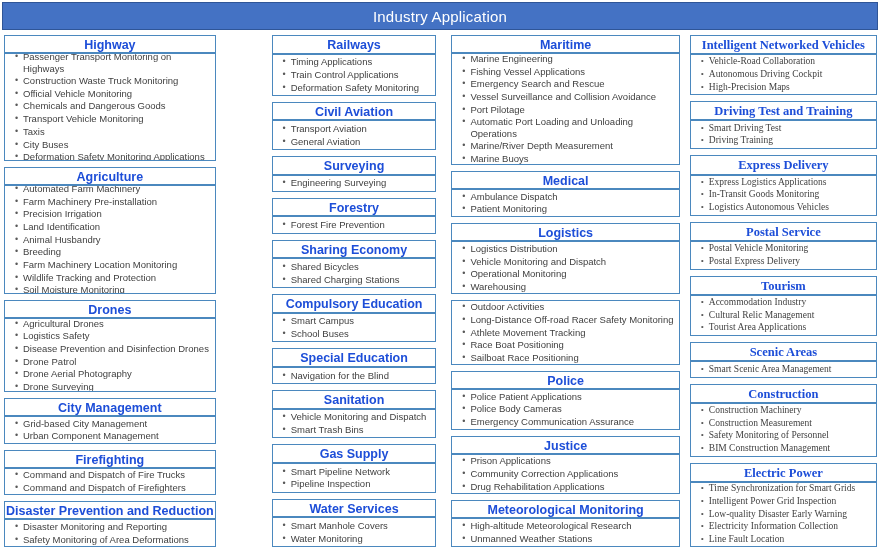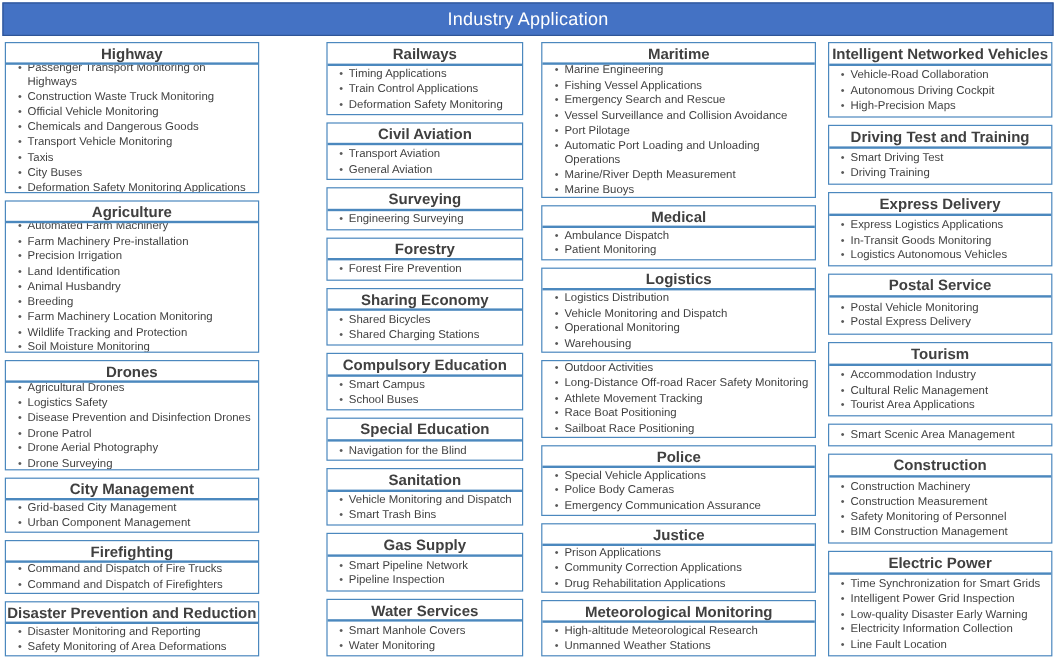--- a/index.html
+++ b/index.html
@@ -14,28 +14,28 @@
   }
   .banner-title { color:#ffffff; font-weight:normal; font-size:15px; letter-spacing:.2px; }
   .main {
     display:flex; box-sizing:border-box;
     padding:5px 3px 4px 4px; height:521px;
   }
   .col { display:flex; flex-direction:column; gap:6px; min-height:0; }
   .col-0 { width:224px; margin-right:8px; }
   .col-1 { width:176px; margin-right:15px;padding-left:48px; }
   .col-2 { width:244px; margin-right:10px; }
-  .col-3 { width:200px; }
+  .col-3 { width:200px;font-family:Liberation Serif, serif; }
   .box {
     border:1.5px solid #4B88BE; background:#ffffff;
     display:flex; flex-direction:column; flex:1 1 auto; min-height:0;
     box-sizing:border-box;
   }
   .box-title {
-    text-align:center; font-weight:bold; font-size:12.5px; color:#404040;
+    text-align:center; font-weight:bold; font-size:12.5px; color:#1d4ed8;
     padding:2px 1px 1px 1px; border-bottom:2px solid #4B88BE;
     white-space:nowrap; overflow:hidden;
   }
   .box ul {
     list-style:none; margin:0; padding:2px 2px 2px 5px;
     flex:1 1 auto; min-height:0; overflow:hidden;
     display:flex; flex-direction:column; justify-content:center; row-gap:1px;
   }
   .box li { display:flex; align-items:flex-start; font-size:9.5px; color:#3F3F3F; line-height:1.22; }
   .bullet { flex:0 0 13px; width:13px; text-align:center; color:#595959; font-size:9px; line-height:1.3; }
@@ -415,21 +415,21 @@
             <span class="bullet">•</span>
             <span class="item-text">Sailboat Race Positioning</span>
           </li>
         </ul>
       </div>
       <div class="box">
         <div class="box-title">Police</div>
         <ul>
           <li>
             <span class="bullet">•</span>
-            <span class="item-text">Special Vehicle Applications</span>
+            <span class="item-text">Police Patient Applications</span>
           </li>
           <li>
             <span class="bullet">•</span>
             <span class="item-text">Police Body Cameras</span>
           </li>
           <li>
             <span class="bullet">•</span>
             <span class="item-text">Emergency Communication Assurance</span>
           </li>
         </ul>
@@ -537,20 +537,21 @@
             <span class="bullet">•</span>
             <span class="item-text">Cultural Relic Management</span>
           </li>
           <li>
             <span class="bullet">•</span>
             <span class="item-text">Tourist Area Applications</span>
           </li>
         </ul>
       </div>
       <div class="box">
+        <div class="box-title">Scenic Areas</div>
         <ul>
           <li>
             <span class="bullet">•</span>
             <span class="item-text">Smart Scenic Area Management</span>
           </li>
         </ul>
       </div>
       <div class="box">
         <div class="box-title">Construction</div>
         <ul>

